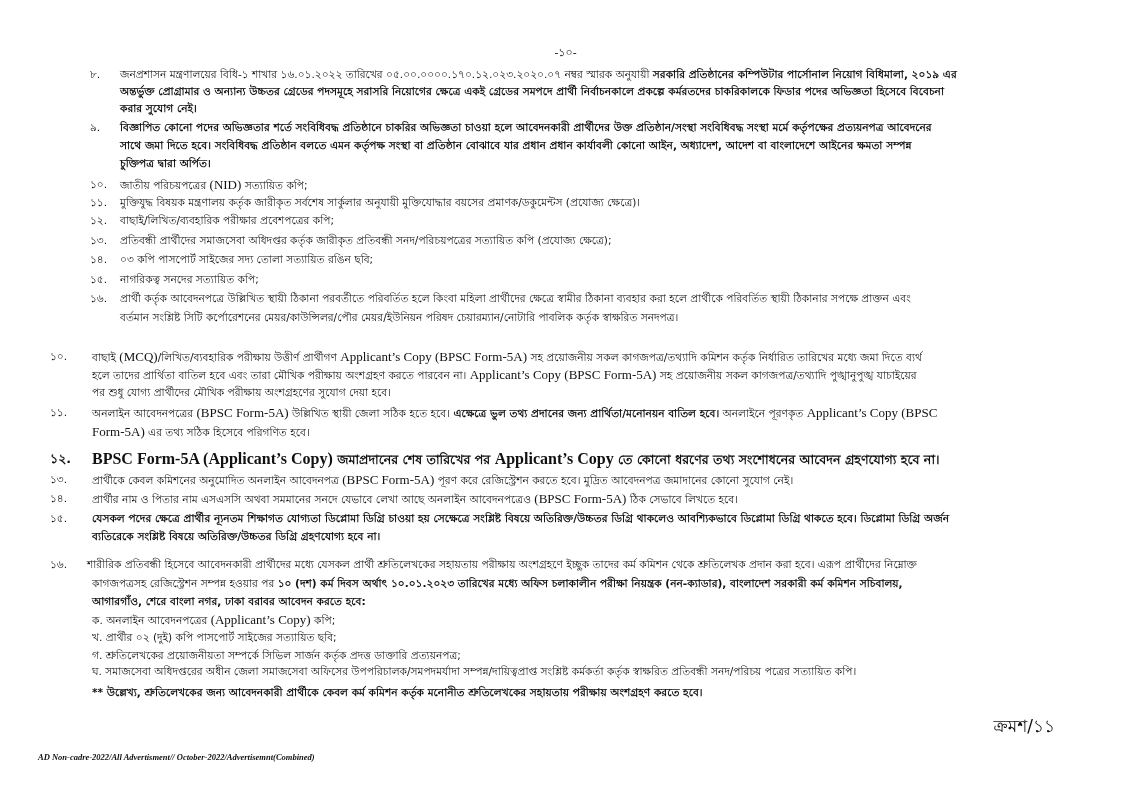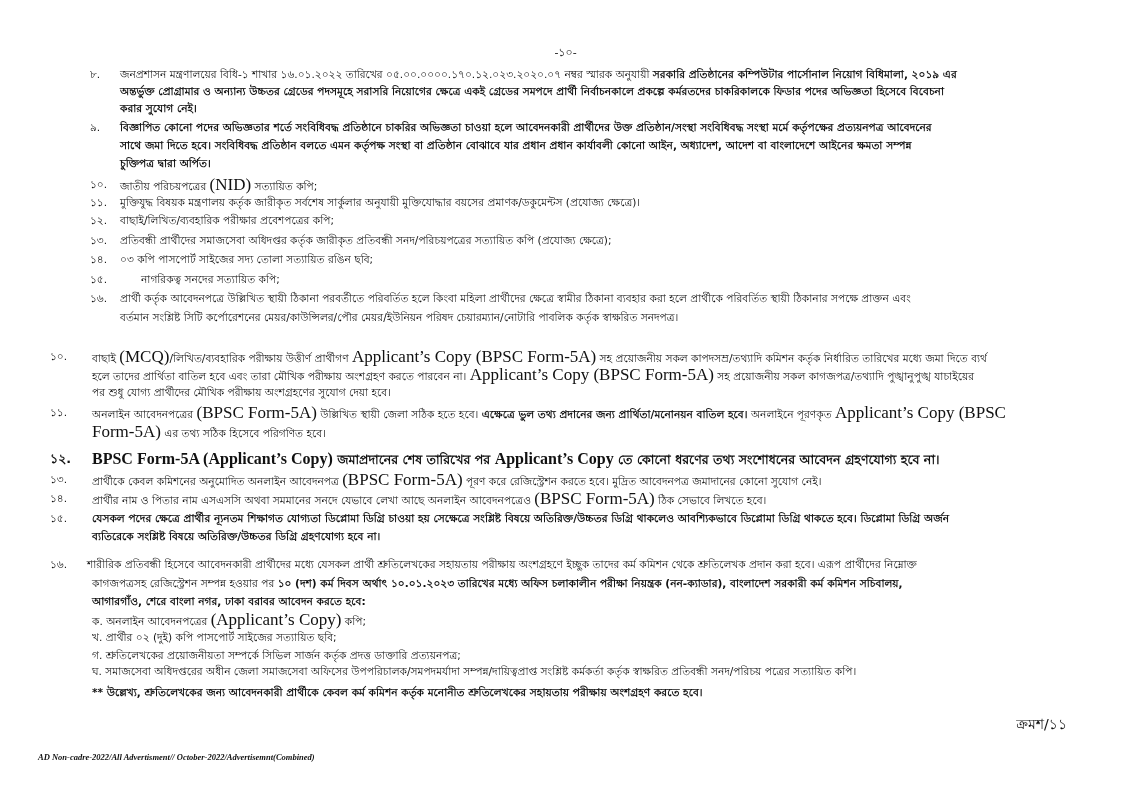--- a/index.html
+++ b/index.html
@@ -12,27 +12,27 @@
     position: absolute; top: 44px; left: 0; width: 1131px; text-align: center;
     font-size: 11px;
   }
   .row {
     position: absolute; font-size: 10.6px; line-height: 17px; white-space: nowrap;
   }
   .num { position: absolute; font-size: 10.6px; line-height: 17px; }
   .b { font-weight: bold; }
   .big { font-size: 16px; font-weight: bold; font-family: "Liberation Serif", "DejaVu Serif", serif; }
   .bigb { font-size: 12.6px; font-weight: bold; }
-  .en { font-family: "Liberation Serif", "DejaVu Serif", serif; font-size: 17px; }
+  .en { font-family: "Liberation Serif", "DejaVu Serif", serif; font-size: 13px; }
   .footer {
     position: absolute; left: 38px; top: 752px; font-size: 8.5px; font-style: italic; font-weight: bold;
     font-family: "Liberation Serif", "DejaVu Serif", serif;
   }
   .cont {
-    position: absolute; right: 64px; top: 713px; font-size: 14px;
+    position: absolute; right: 76px; top: 713px; font-size: 17px;
   }
   .fit { display: inline-block; transform-origin: left center; }
 </style>
 </head>
 <body>
 
 <div id="doc">
   <div class="page-num">-১০-</div>
   <div id="sub-list">
       <div class="num" style="left: 90px; top: 66px;">৮.</div>
@@ -47,28 +47,28 @@
       <div class="row" style="left: 120px; top: 176px;"><span class="fit"><span>জাতীয় পরিচয়পত্রের </span><span class="en">(NID)</span><span> সত্যায়িত কপি;</span></span></div>
       <div class="num" style="left: 90px; top: 194px;">১১.</div>
       <div class="row" style="left: 120px; top: 194px;"><span class="fit"><span>মুক্তিযুদ্ধ বিষয়ক মন্ত্রণালয় কর্তৃক জারীকৃত সর্বশেষ সার্কুলার অনুযায়ী মুক্তিযোদ্ধার বয়সের প্রমাণক/ডকুমেন্টস (প্রযোজ্য ক্ষেত্রে)।</span></span></div>
       <div class="num" style="left: 90px; top: 212px;">১২.</div>
       <div class="row" style="left: 120px; top: 212px;"><span class="fit"><span>বাছাই/লিখিত/ব্যবহারিক পরীক্ষার প্রবেশপত্রের কপি;</span></span></div>
       <div class="num" style="left: 90px; top: 232px;">১৩.</div>
       <div class="row" style="left: 120px; top: 232px;"><span class="fit"><span>প্রতিবন্ধী প্রার্থীদের সমাজসেবা অধিদপ্তর কর্তৃক জারীকৃত প্রতিবন্ধী সনদ/পরিচয়পত্রের সত্যায়িত কপি (প্রযোজ্য ক্ষেত্রে);</span></span></div>
       <div class="num" style="left: 90px; top: 251px;">১৪.</div>
       <div class="row" style="left: 120px; top: 251px;"><span class="fit"><span>০৩ কপি পাসপোর্ট সাইজের সদ্য তোলা সত্যায়িত রঙিন ছবি;</span></span></div>
       <div class="num" style="left: 90px; top: 271px;">১৫.</div>
-      <div class="row" style="left: 120px; top: 271px; margin-left: 21px;"><span class="fit"><span>নাগরিকত্ব সনদের সত্যায়িত কপি;</span></span></div>
+      <div class="row" style="left: 120px; top: 271px;"><span class="fit"><span>নাগরিকত্ব সনদের সত্যায়িত কপি;</span></span></div>
       <div class="num" style="left: 90px; top: 290px;">১৬.</div>
       <div class="row" style="left: 120px; top: 290px;"><span class="fit"><span>প্রার্থী কর্তৃক আবেদনপত্রে উল্লিখিত স্থায়ী ঠিকানা পরবর্তীতে পরিবর্তিত হলে কিংবা মহিলা প্রার্থীদের ক্ষেত্রে স্বামীর ঠিকানা ব্যবহার করা হলে প্রার্থীকে পরিবর্তিত স্থায়ী ঠিকানার সপক্ষে প্রাক্তন এবং</span></span></div>
       <div class="row" style="left: 120px; top: 309px;"><span class="fit"><span>বর্তমান সংশ্লিষ্ট সিটি কর্পোরেশনের মেয়র/কাউন্সিলর/পৌর মেয়র/ইউনিয়ন পরিষদ চেয়ারম্যান/নোটারি পাবলিক কর্তৃক স্বাক্ষরিত সনদপত্র।</span></span></div>
     </div>
   <div id="main-list">
       <div class="num" style="left: 50px; top: 348px;">১০.</div>
-      <div class="row" style="left: 92px; top: 348px;"><span class="fit"><span>বাছাই </span><span class="en">(MCQ)</span><span>/লিখিত/ব্যবহারিক পরীক্ষায় উত্তীর্ণ প্রার্থীগণ </span><span class="en">Applicant’s Copy (BPSC Form-5A)</span><span> সহ প্রয়োজনীয় সকল কাপদসম্র/তথ্যাদি কমিশন কর্তৃক নির্ধারিত তারিখের মধ্যে জমা দিতে ব্যর্থ</span></span></div>
+      <div class="row" style="left: 92px; top: 348px;"><span class="fit"><span>বাছাই </span><span class="en">(MCQ)</span><span>/লিখিত/ব্যবহারিক পরীক্ষায় উত্তীর্ণ প্রার্থীগণ </span><span class="en">Applicant’s Copy (BPSC Form-5A)</span><span> সহ প্রয়োজনীয় সকল কাগজপত্র/তথ্যাদি কমিশন কর্তৃক নির্ধারিত তারিখের মধ্যে জমা দিতে ব্যর্থ</span></span></div>
       <div class="row" style="left: 92px; top: 366px;"><span class="fit"><span>হলে তাদের প্রার্থিতা বাতিল হবে এবং তারা মৌখিক পরীক্ষায় অংশগ্রহণ করতে পারবেন না। </span><span class="en">Applicant’s Copy (BPSC Form-5A)</span><span> সহ প্রয়োজনীয় সকল কাগজপত্র/তথ্যাদি পুঙ্খানুপুঙ্খ যাচাইয়ের</span></span></div>
       <div class="row" style="left: 92px; top: 384px;"><span class="fit"><span>পর শুধু যোগ্য প্রার্থীদের মৌখিক পরীক্ষায় অংশগ্রহণের সুযোগ দেয়া হবে।</span></span></div>
       <div class="num" style="left: 50px; top: 404px;">১১.</div>
       <div class="row" style="left: 92px; top: 404px;"><span class="fit"><span>অনলাইন আবেদনপত্রের </span><span class="en">(BPSC Form-5A)</span><span> উল্লিখিত স্থায়ী জেলা সঠিক হতে হবে। </span><span class="b">এক্ষেত্রে ভুল তথ্য প্রদানের জন্য প্রার্থিতা/মনোনয়ন বাতিল হবে।</span><span> অনলাইনে পূরণকৃত </span><span class="en">Applicant’s Copy (BPSC</span></span></div>
       <div class="row" style="left: 92px; top: 423px;"><span class="fit"><span class="en">Form-5A)</span><span> এর তথ্য সঠিক হিসেবে পরিগণিত হবে।</span></span></div>
       <div class="num bigb" style="left: 50px; top: 450px;">১২.</div>
       <div class="row" style="left: 92px; top: 450px;"><span class="fit"><span class="big">BPSC Form-5A (Applicant’s Copy)</span><span class="bigb"> জমাপ্রদানের শেষ তারিখের পর </span><span class="big">Applicant’s Copy</span><span class="bigb"> তে কোনো ধরণের তথ্য সংশোধনের আবেদন গ্রহণযোগ্য হবে না।</span></span></div>
       <div class="num" style="left: 50px; top: 471px;">১৩.</div>
       <div class="row" style="left: 92px; top: 471px;"><span class="fit"><span>প্রার্থীকে কেবল কমিশনের অনুমোদিত অনলাইন আবেদনপত্র </span><span class="en">(BPSC Form-5A)</span><span> পূরণ করে রেজিস্ট্রেশন করতে হবে। মুদ্রিত আবেদনপত্র জমাদানের কোনো সুযোগ নেই।</span></span></div>
       <div class="num" style="left: 50px; top: 490px;">১৪.</div>

